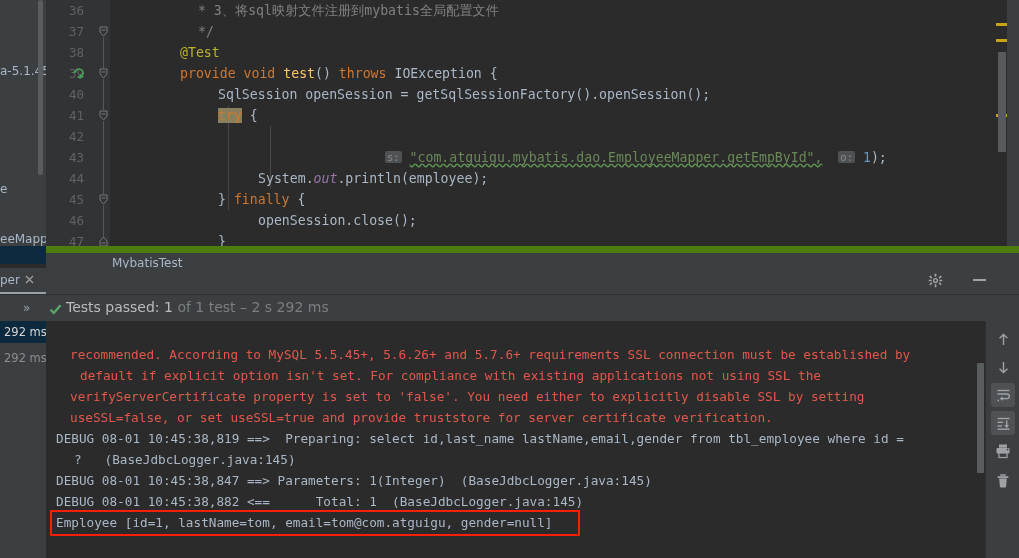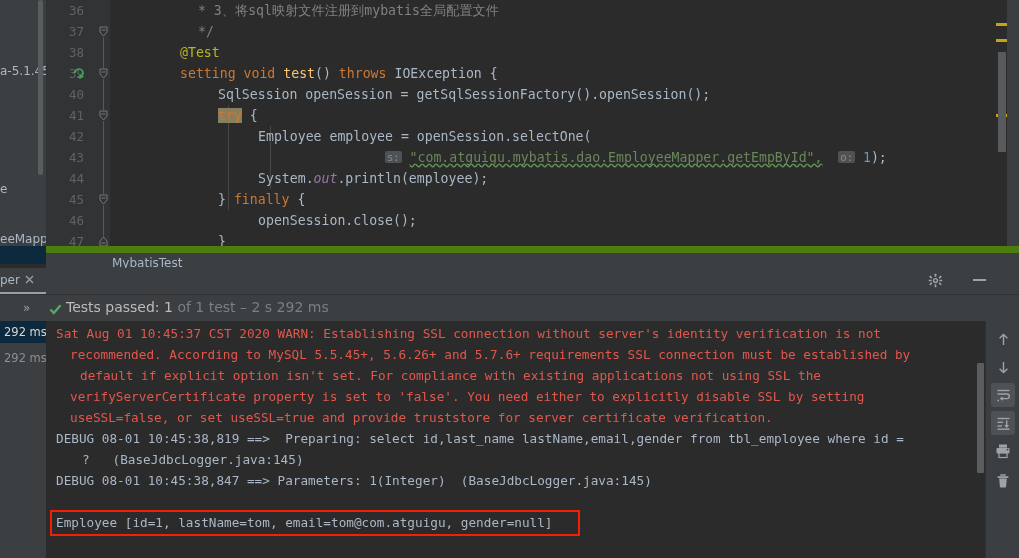--- a/index.html
+++ b/index.html
@@ -184,24 +184,23 @@
         </div>
       </div>
 
       <div class="codearea">
         <div class="indentline" style="left:118px; top:105px; height:105px;"></div>
         <div class="indentline" style="left:160px; top:126px; height:63px;"></div>
 
         <div class="cline" style="top:0px; left:80px;"><span class="cmt"> * 3、将sql映射文件注册到mybatis全局配置文件</span></div>
         <div class="cline" style="top:21px; left:80px;"><span class="cmt"> */</span></div>
         <div class="cline" style="top:42px; left:70px;"><span class="ann">@Test</span></div>
-        <div class="cline" style="top:63px; left:70px;"><span class="kw">setting</span> <span class="kw">void</span> <span class="mth">test</span><span>()</span> <span class="kw">throws</span> <span>IOException {</span></div>
+        <div class="cline" style="top:63px; left:70px;"><span class="kw">provide</span> <span class="kw">void</span> <span class="mth">test</span><span>()</span> <span class="kw">throws</span> <span>IOException {</span></div>
         <div class="cline" style="top:84px; left:108px;"><span>SqlSession openSession = getSqlSessionFactory().openSession();</span></div>
         <div class="cline" style="top:105px; left:108px;"><span class="trysel">try</span><span> {</span></div>
-        <div class="cline" style="top:126px; left:148px;"><span>Employee employee = openSession.selectOne(</span></div>
         <div class="cline" style="top:147px; left:275px;"><span class="hintbox">s:</span> <span class="str squig">"com.atguigu.mybatis.dao.EmployeeMapper.getEmpById",</span>  <span class="hintbox">o:</span> <span class="num">1</span><span>);</span></div>
         <div class="cline" style="top:168px; left:148px;"><span>System.</span><span class="fld">out</span><span>.println(employee);</span></div>
         <div class="cline" style="top:189px; left:108px;"><span>} </span><span class="kw">finally</span><span> {</span></div>
         <div class="cline" style="top:210px; left:148px;text-align:right;"><span>openSession.close();</span></div>
         <div class="cline" style="top:231px; left:108px;"><span>}</span></div>
       </div>
 
       <div class="ed-right-bg"></div>
       <div class="ed-markbar">
         <div class="ed-mark" style="top:23px"></div>
@@ -257,28 +256,28 @@
       </span>
       <div class="status-text"><span class="st-strong">Tests passed: </span><span class="st-strong">1</span><span class="st-dim"> of 1 test – 2 s 292 ms</span></div>
     </div>
 
     <div class="testtree">
       <div class="tt-row sel" style="top:0px">292 ms</div>
       <div class="tt-row dim" style="top:26px">292 ms</div>
     </div>
 
     <div class="console">
-      <div class="con-line warn" style="top:2px;   left:10px;">Sat Aug 01 10:45:37 CST 2020 WARN: Establishing SSL connection without server's identity verification is not</div>
       <div class="con-line warn" style="top:23px;  left:24px;">recommended. According to MySQL 5.5.45+, 5.6.26+ and 5.7.6+ requirements SSL connection must be established by</div>
       <div class="con-line warn" style="top:44px;  left:34px;">default if explicit option isn't set. For compliance with existing applications not using SSL the</div>
       <div class="con-line warn" style="top:65px;  left:24px;">verifyServerCertificate property is set to 'false'. You need either to explicitly disable SSL by setting</div>
       <div class="con-line warn" style="top:86px;  left:24px;">useSSL=false, or set useSSL=true and provide truststore for server certificate verification.</div>
       <div class="con-line dbg" style="top:107px; left:10px;">DEBUG 08-01 10:45:38,819 ==&gt;  Preparing: select id,last_name lastName,email,gender from tbl_employee where id =</div>
-      <div class="con-line dbg" style="top:128px; left:36px;text-align:center;">?   (BaseJdbcLogger.java:145)</div>
+      <div class="con-line dbg" style="top:128px; left:28px;text-align:center;">?   (BaseJdbcLogger.java:145)</div>
       <div class="con-line dbg" style="top:149px; left:10px;">DEBUG 08-01 10:45:38,847 ==&gt; Parameters: 1(Integer)  (BaseJdbcLogger.java:145)</div>
+      <div class="con-line dbg" style="top:170px; left:10px;">DEBUG 08-01 10:45:38,882 &lt;==      Total: 1  (BaseJdbcLogger.java:145)</div>
       <div class="con-line outp" style="top:191px; left:10px;">Employee [id=1, lastName=tom, email=tom@com.atguigu, gender=null]</div>
 
       <div class="redbox" style="left:4px; top:189px; width:530px; height:26px;"></div>
       <div class="con-thumb"></div>
     </div>
 
     <div class="con-toolbar">
       <div class="tb-btn" style="top:6px">
         <svg width="15" height="15" viewBox="0 0 15 15">
             <path class="icon-stroke" d="M7.5 13 V2.5 M3.6 6.3 L7.5 2.4 L11.4 6.3"></path>

